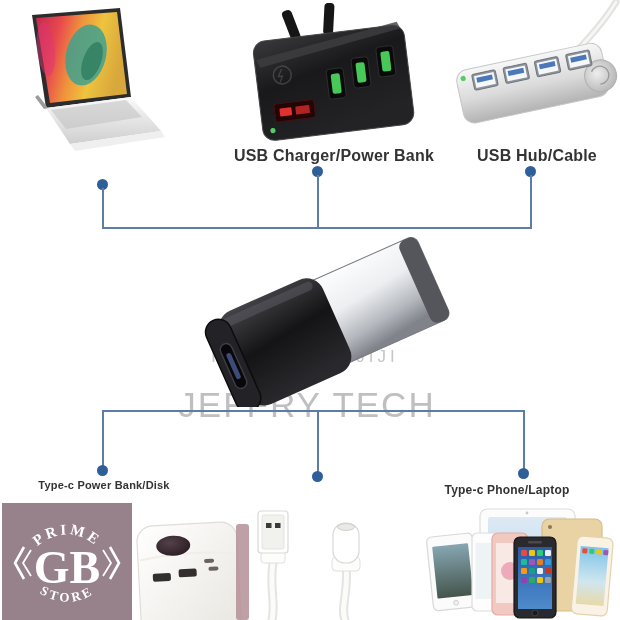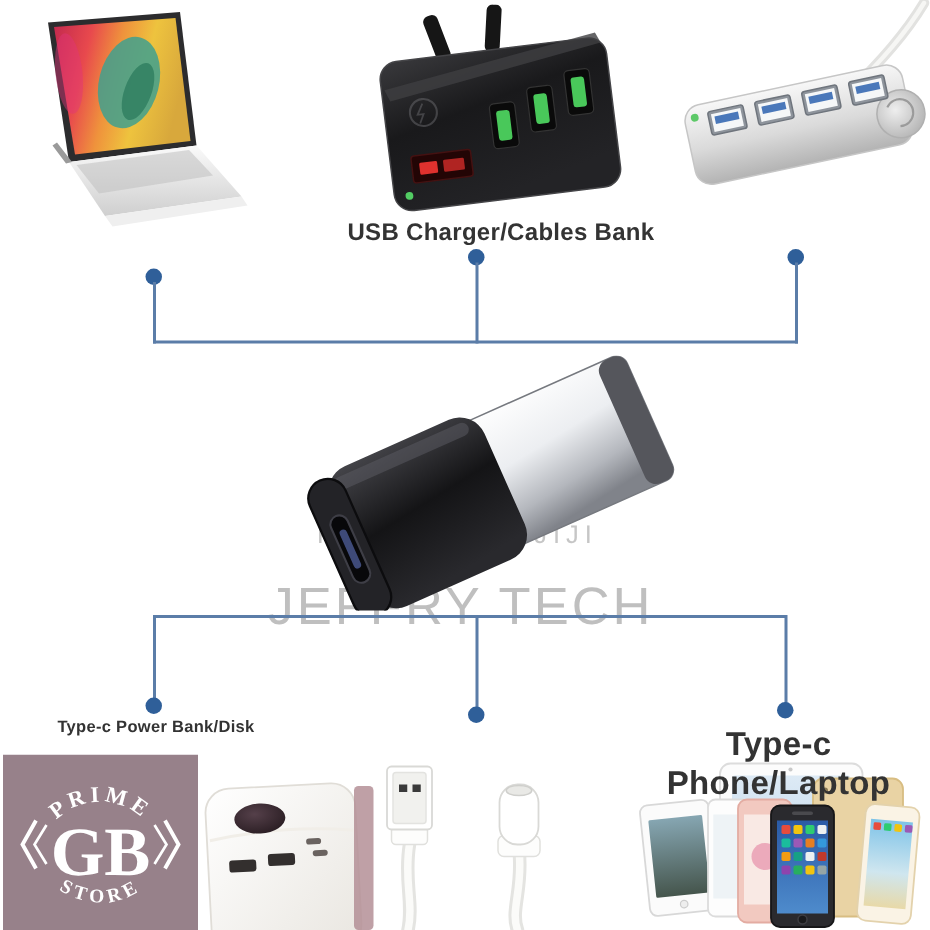--- a/index.html
+++ b/index.html
@@ -11,21 +11,21 @@
           font-family:"Liberation Sans",sans-serif;}
   .art{position:absolute;z-index:0;}
   .node-label{position:absolute;z-index:4;text-align:center;color:var(--label-color);
               font-weight:600;letter-spacing:.2px;}
   .lbl-top{font-size:16px;}
   .l1{left:19px;top:163px;width:160px;}
   .l2{left:224px;top:147px;width:220px;}
   .l3{left:457px;top:147px;width:160px;}
   .b1{left:9px;top:479px;width:190px;font-size:11px;}
   .b2{left:212px;top:487px;width:160px;font-size:16.5px;}
-  .b3{left:429px;top:483px;width:180px;font-size:22px;}
+  .b3{left:417px;top:483px;width:180px;font-size:12px;}
   .dot{position:absolute;width:11px;height:11px;border-radius:50%;
        background:var(--dot-color);z-index:3;}
   .dT1{left:97px;top:179px;} .dT2{left:312px;top:166px;} .dT3{left:525px;top:166px;}
   .dB1{left:97px;top:465px;} .dB2{left:312px;top:471px;} .dB3{left:518px;top:468px;}
   .v-line,.h-line{position:absolute;background:var(--line-color);z-index:3;}
   .v-line{width:2px;} .h-line{height:2px;}
   .vT1{left:102px;top:188px;height:41px;}
   .vT2{left:317px;top:175px;height:54px;}
   .vT3{left:530px;top:175px;height:54px;}
   .hT {left:102px;top:227px;width:430px;}
@@ -133,21 +133,22 @@
         <rect x="90" y="62" width="24" height="16" rx="2" fill="#8e949c" stroke="#6f757d" stroke-width="1"></rect>
         <rect x="92" y="64" width="20" height="12" fill="#f5f7f8"></rect>
         <rect x="94" y="66" width="16" height="5" fill="#4a78ba"></rect>
         <rect x="122" y="62" width="24" height="16" rx="2" fill="#8e949c" stroke="#6f757d" stroke-width="1"></rect>
         <rect x="124" y="64" width="20" height="12" fill="#f5f7f8"></rect>
         <rect x="126" y="66" width="16" height="5" fill="#4a78ba"></rect>
       </g>
     </g>
   </svg>
 
-  <div class="node-label lbl-top l2">USB Charger/Cables Bank</div>
+  <div class="node-label lbl-top l2">USB Charger/Power Bank</div>
+  <div class="node-label lbl-top l3">USB Hub/Cable</div>
 
   <div class="dot dT1"></div>
   <div class="dot dT2"></div>
   <div class="dot dT3"></div>
   <div class="v-line vT1"></div>
   <div class="v-line vT2"></div>
   <div class="v-line vT3"></div>
   <div class="h-line hT"></div>
 
   <div class="watermark wm1">POSTED ON JIJI</div>

